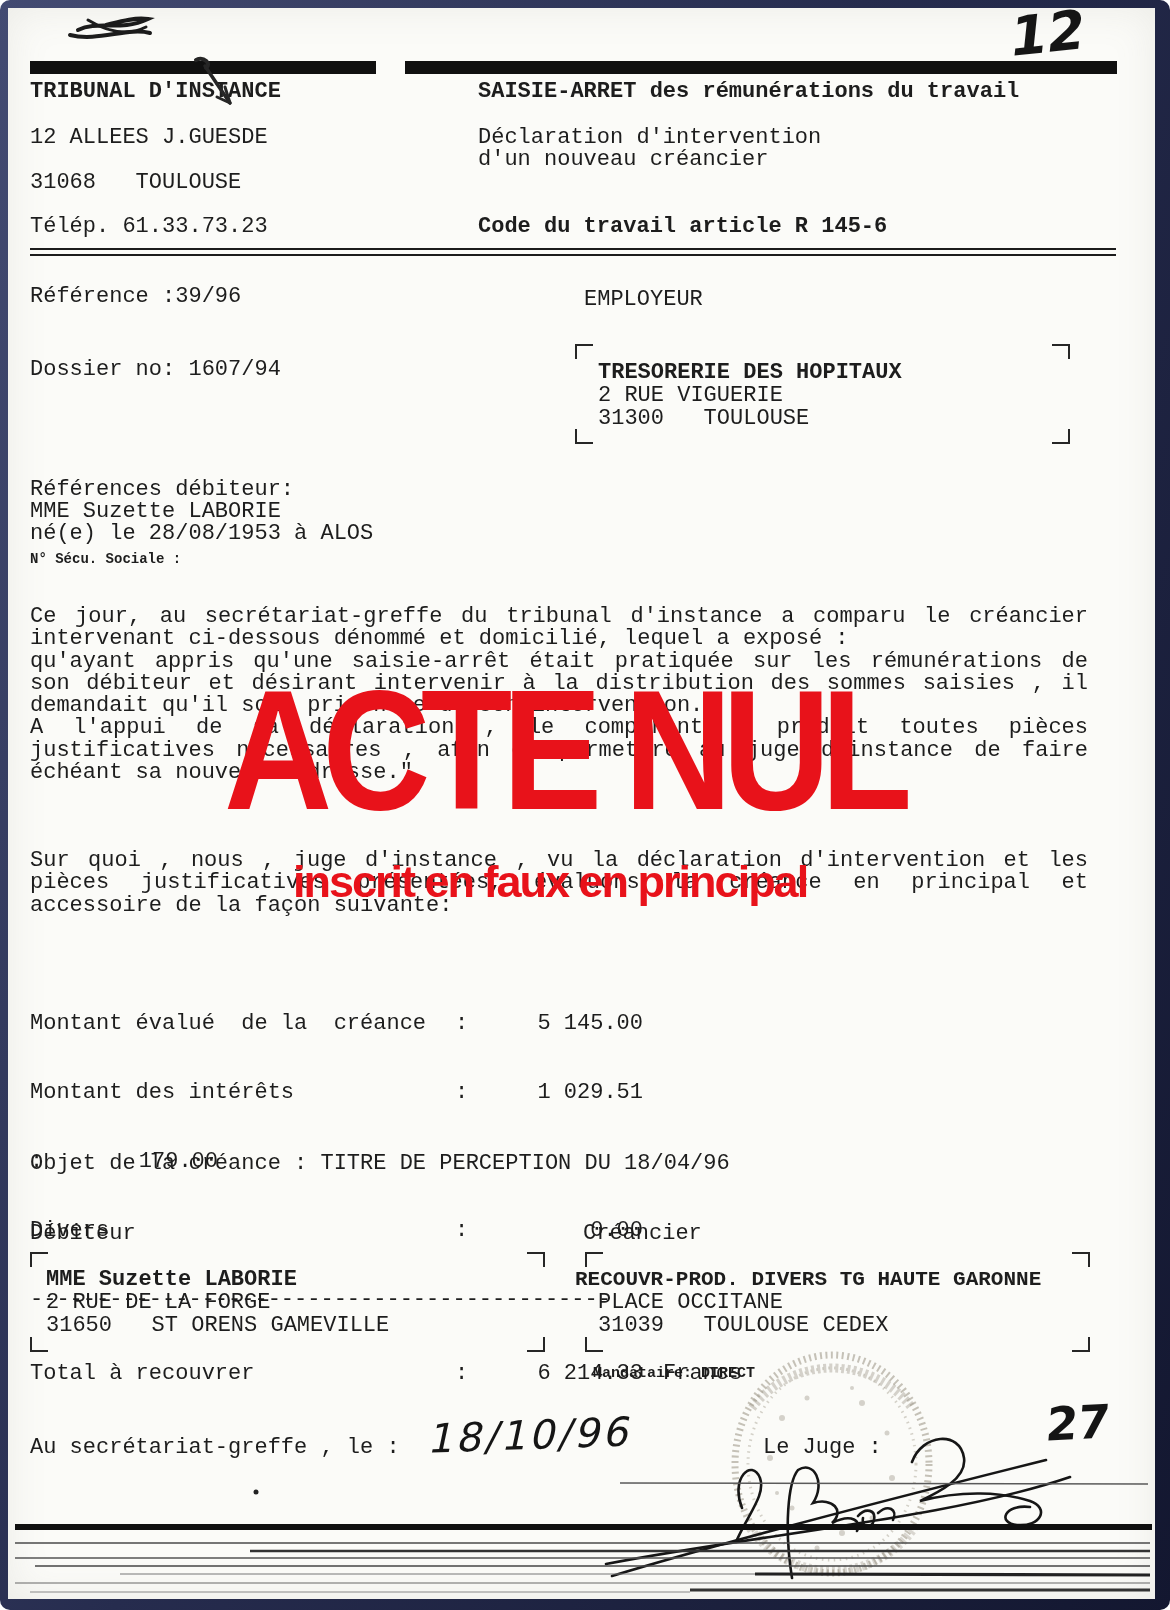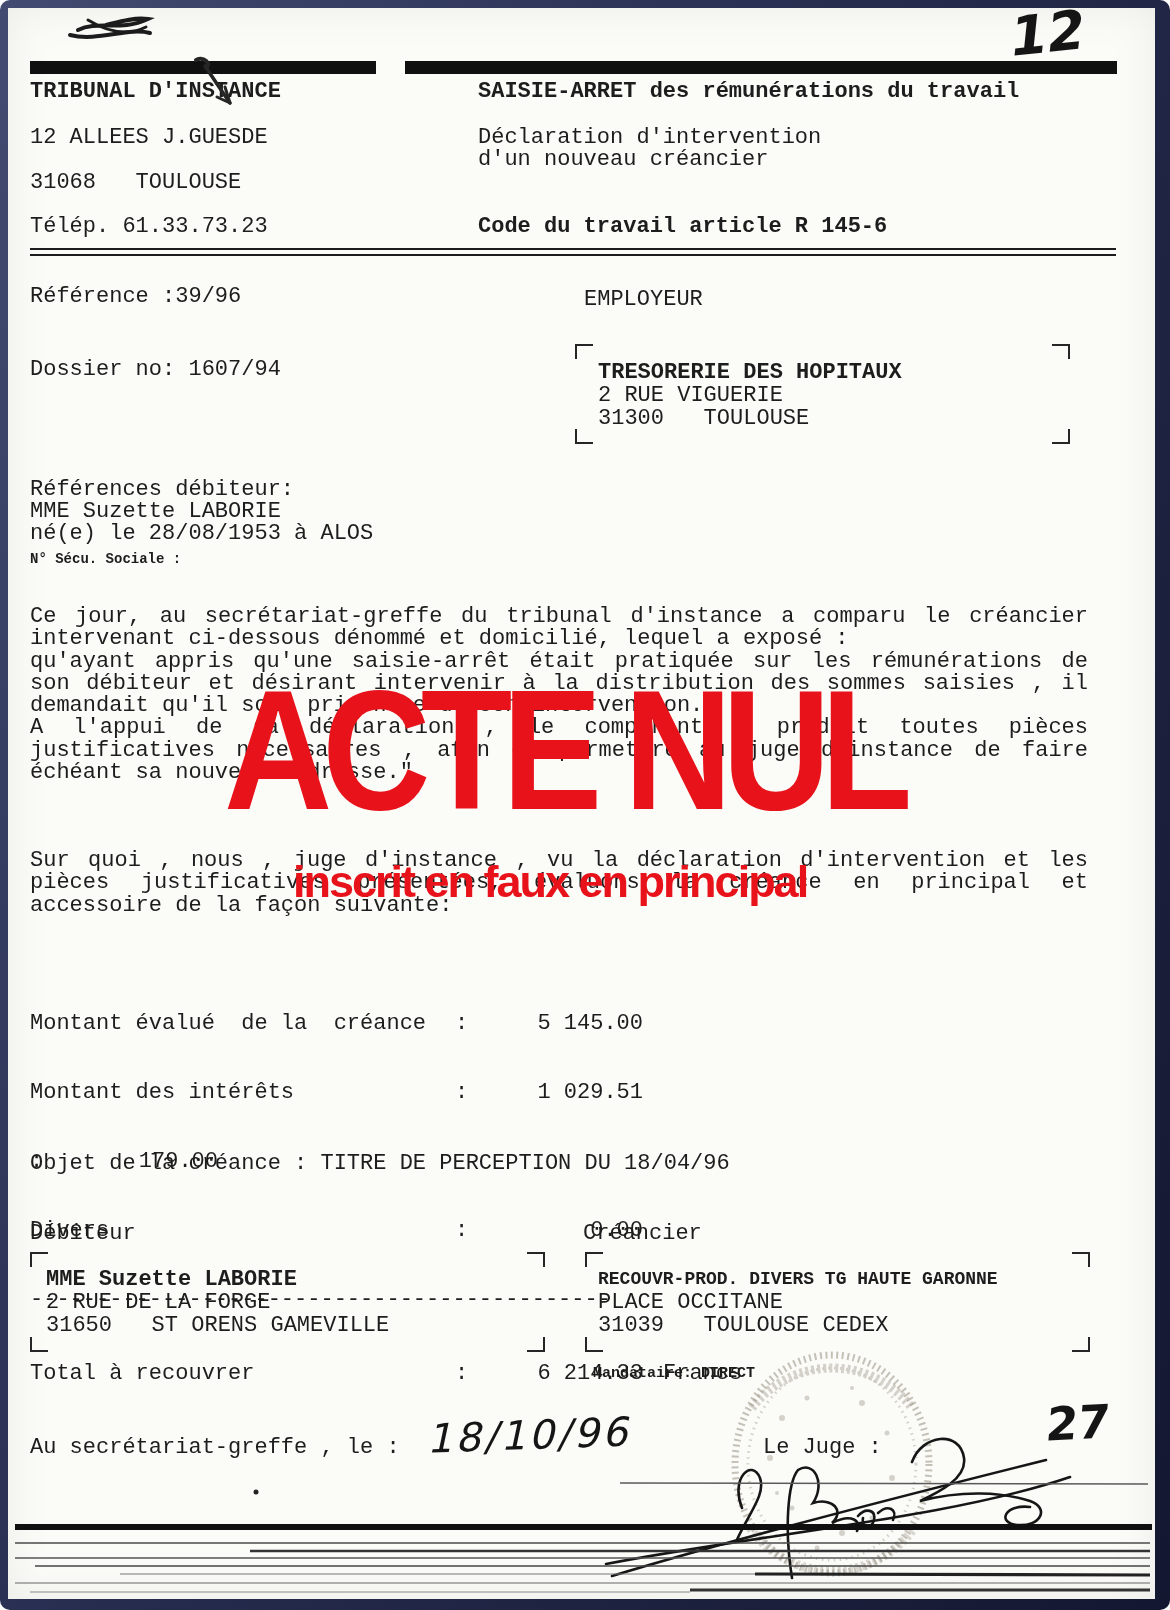--- a/index.html
+++ b/index.html
@@ -133,21 +133,21 @@
   <span class="abs mono b z3" style="left:46px;top:1268px;">MME Suzette LABORIE</span>
   <span class="abs mono z3" style="left:46px;top:1291px;">2 RUE DE LA FORGE</span>
   <span class="abs mono z3" style="left:46px;top:1314px;">31650   ST ORENS GAMEVILLE</span>
 
   <div class="cbox z2" style="left:585px;top:1252px;width:505px;height:100px;">
     <div class="cnr ctl"></div>
     <div class="cnr ctr"></div>
     <div class="cnr cbl"></div>
     <div class="cnr cbr"></div>
   </div>
-  <span class="abs mono b z3" style="left:598px;top:1268px;font-size:18px;">RECOUVR-PROD. DIVERS TG HAUTE GARONNE</span>
+  <span class="abs mono b z3" style="left:575px;top:1268px;font-size:21px;">RECOUVR-PROD. DIVERS TG HAUTE GARONNE</span>
   <span class="abs mono z3" style="left:598px;top:1291px;">PLACE OCCITANE</span>
   <span class="abs mono z3" style="left:598px;top:1314px;">31039   TOULOUSE CEDEX</span>
 
   <span class="abs mono small z3" style="left:593px;top:1366px;font-size:15px;">Mandataire: DIRECT</span>
 
   <svg class="abs" style="left:722px;top:1348px;z-index:4;opacity:.85;" width="220" height="232" viewBox="0 0 220 232">
     <ellipse cx="110" cy="116" rx="97" ry="109" fill="none" stroke="#877f6e" stroke-width="7" stroke-dasharray="2 3.5" opacity=".55"></ellipse>
     <ellipse cx="110" cy="116" rx="84" ry="96" fill="none" stroke="#938b7a" stroke-width="3" stroke-dasharray="1.5 4.5" opacity=".45"></ellipse>
     <path d="M 30,60 A 100 100 0 0 1 190,60" fill="none" stroke="#8a8272" stroke-width="9" stroke-dasharray="3 3" opacity=".4"></path>
     <path d="M 28,180 A 100 100 0 0 0 192,180" fill="none" stroke="#8a8272" stroke-width="9" stroke-dasharray="3 3" opacity=".35"></path>

